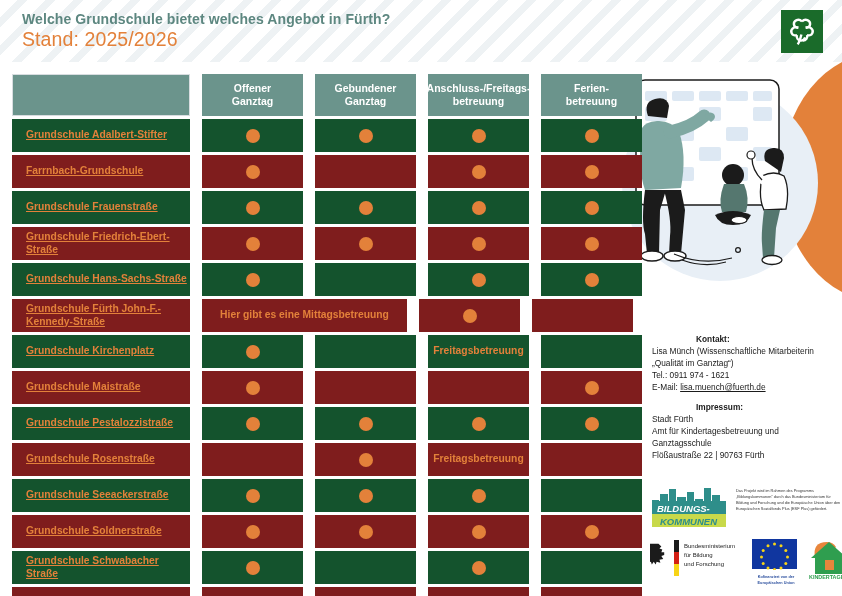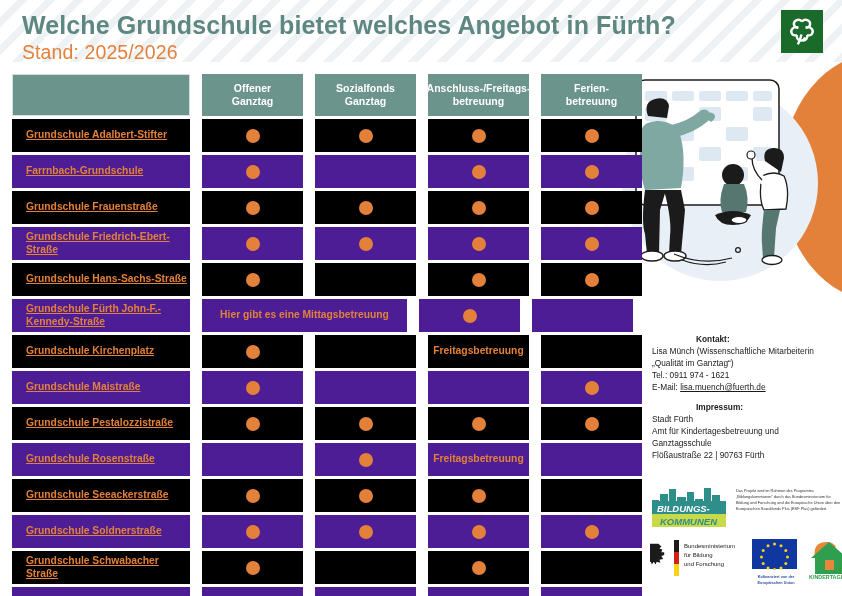--- a/index.html
+++ b/index.html
@@ -22,21 +22,21 @@
     background-image:repeating-linear-gradient(
         -45deg,
         #eef2f4 0px, #eef2f4 7px,
         #ffffff 7px, #ffffff 20px);
   }
   .title-wrap{
     position:absolute;left:22px;top:11px;
     line-height:1.18;
   }
   .title-main{
-    font-size:25px;font-weight:bold;color:#5d8780;letter-spacing:.1px;
+    font-size:14px;font-weight:bold;color:#5d8780;letter-spacing:.1px;
     white-space:nowrap;
   }
   .title-sub{
     font-size:19.5px;font-weight:normal;color:#e3813a;letter-spacing:.1px;
     white-space:nowrap;
   }
 
   
   .city-logo{
     position:absolute;left:781px;top:10px;width:42px;height:43px;
@@ -87,22 +87,22 @@
     background:#6b948c;height:42px;border:1px solid #d8dde0;
   }
   .hrow .cell-val{
     background:#6b948c;height:42px;color:#ffffff;
     font-size:10.5px;font-weight:bold;line-height:1.25;text-align:center;
   }
 
   
   .brow{height:33px;}
   .brow .cell-name,.brow .cell-val{height:100%;}
-  .brow.shade .cell-name,.brow.shade .cell-val{background:#000000;}
-  .brow.plain .cell-name,.brow.plain .cell-val{background:#4c1d95;}
+  .brow.shade .cell-name,.brow.shade .cell-val{background:#14532d;}
+  .brow.plain .cell-name,.brow.plain .cell-val{background:#7f1d1d;}
 
   .school-link{
     color:#e3813a;font-size:10.3px;font-weight:bold;
     text-decoration:underline;line-height:1.22;
     cursor:pointer;
   }
   .dot{
     width:14px;height:14px;border-radius:50%;background:#e3813a;display:block;
   }
   .note{
@@ -226,21 +226,21 @@
     <div class="trow hrow">
       <div class="cell-name"></div>
       <div class="cell-val">
         <span>
           <span>Offener</span><br>
           <span>Ganztag</span>
         </span>
       </div>
       <div class="cell-val">
         <span>
-          <span>Sozialfonds</span><br>
+          <span>Gebundener</span><br>
           <span>Ganztag</span>
         </span>
       </div>
       <div class="cell-val">
         <span>
           <span>Anschluss-/Freitags-</span><br>
           <span>betreuung</span>
         </span>
       </div>
       <div class="cell-val">

